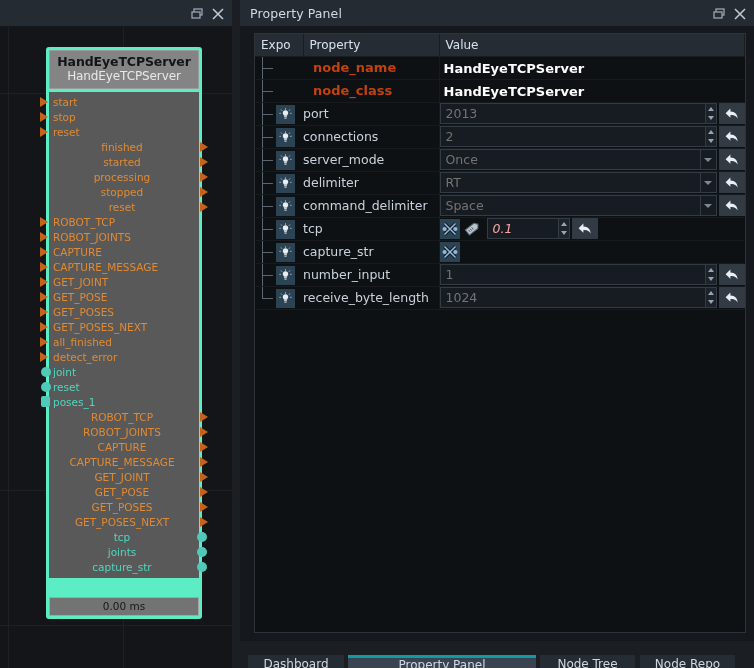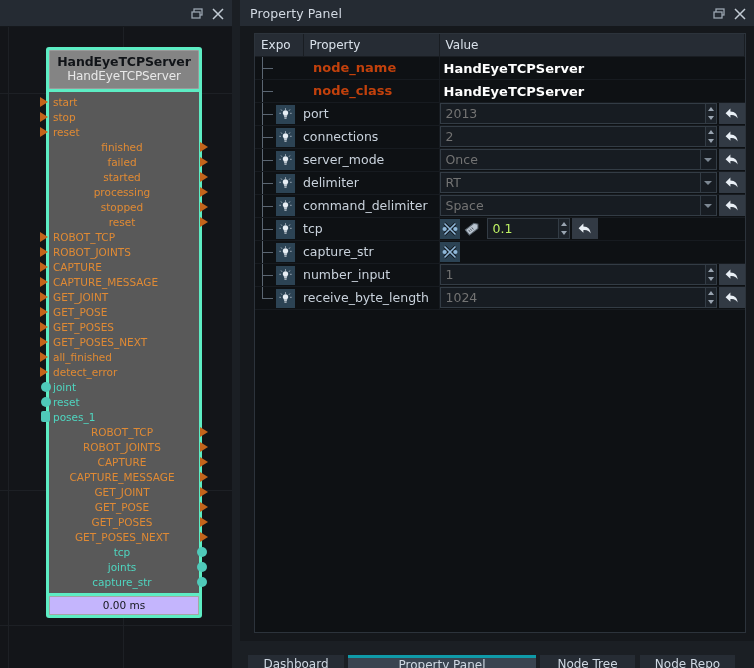--- a/index.html
+++ b/index.html
@@ -67,23 +67,23 @@
     letter-spacing: -.1px;
   }
   .node-body {
     background: #595959;
     position: relative;
     padding: 2px 0 4px 0;
     margin-top: 3px;
     min-height: 460px;
   }
   .node-footer {
-    background: #c4b5fd;
+    background: #737373;
     border: 1px solid #a5a5a5;
-    margin-top: 3px;
+    margin-top: 19px;
     text-align: center;
     color: #14171b; font-size: 10.5px;
     padding: 2px 0 3px 0;
   }
 
   .port-row {
     position: relative; height: 15px;
     display: flex; align-items: center;
     font-size: 10.5px;
     white-space: nowrap;
@@ -177,21 +177,21 @@
     flex: 1 1 auto;
     height: 21px;
     background: #171c22;
     border: 1px solid #333c45;
     color: #737373; font-size: 12.5px;
     display:flex; align-items:center;
     padding-left: 5px;
     white-space: nowrap; overflow: hidden;
   }
   .textbox.small { flex: 0 0 72px; }
-  .textbox.val-orange { color: #bef264; }
+  .textbox.val-orange { color: #fca5a5; font-style: italic; }
   .spin {
     flex: 0 0 11px; height: 21px;
     background: #1d232a; border: 1px solid #333c45; border-left: none;
     display:flex; flex-direction: column; justify-content: space-around; align-items:center;
     cursor: pointer;
   }
   .spin i {
     display:block; width:0; height:0;
     border-left: 3.5px solid transparent;
     border-right: 3.5px solid transparent;
@@ -295,24 +295,20 @@
             <div class="port-row in">
               <span class="tri left"></span>
               <span class="port-label-exec">reset</span>
             </div>
             <div class="port-row out">
               <span class="tri right"></span>
               <span class="port-label-exec">finished</span>
             </div>
             <div class="port-row out">
               <span class="tri right"></span>
-              <span class="port-label-exec">failed</span>
-            </div>
-            <div class="port-row out">
-              <span class="tri right"></span>
               <span class="port-label-exec">started</span>
             </div>
             <div class="port-row out">
               <span class="tri right"></span>
               <span class="port-label-exec">processing</span>
             </div>
             <div class="port-row out">
               <span class="tri right"></span>
               <span class="port-label-exec">stopped</span>
             </div>

